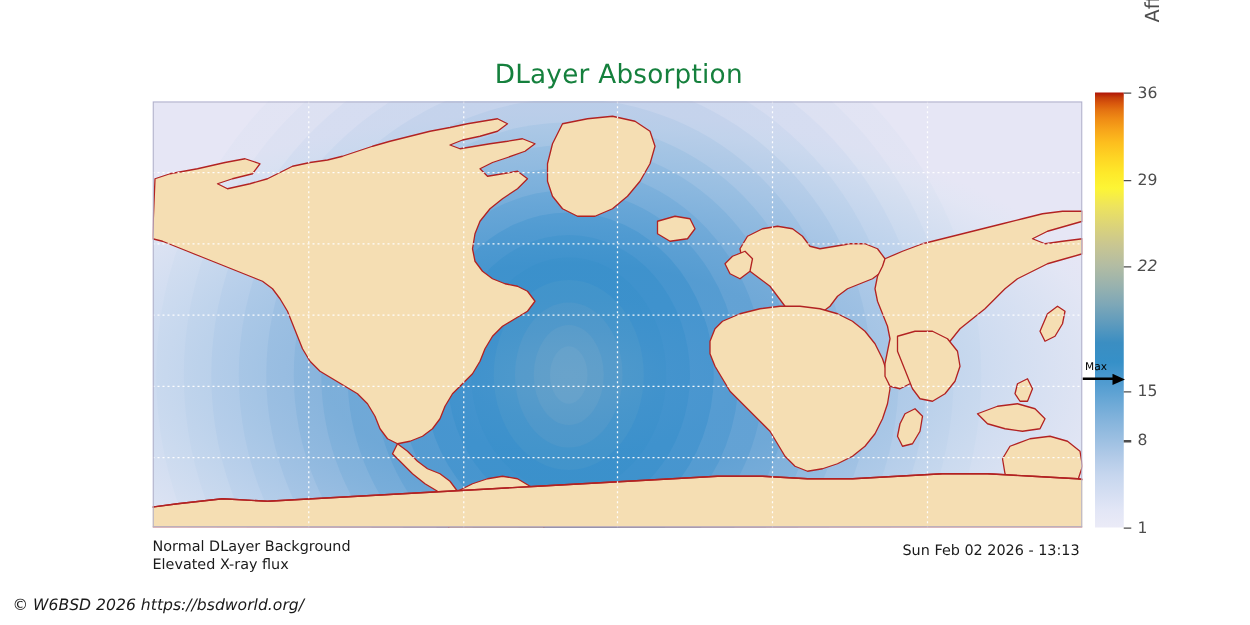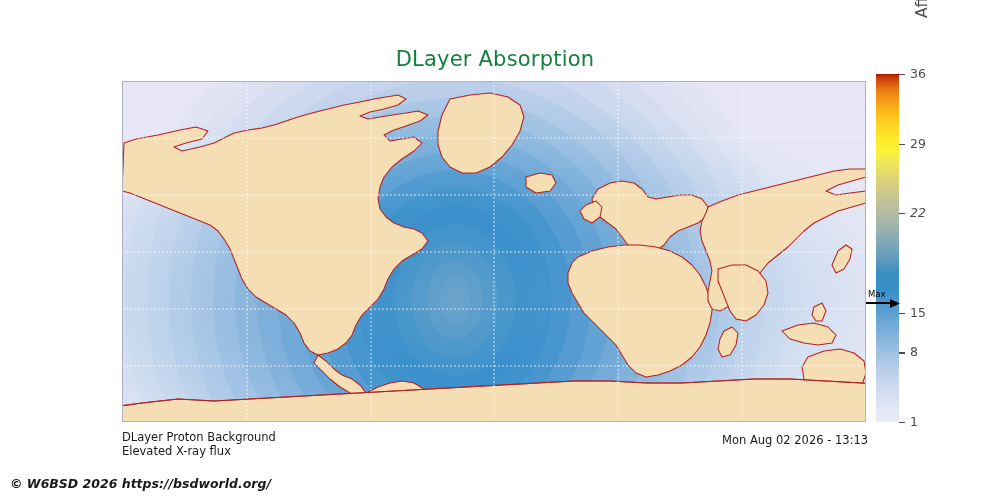--- a/index.html
+++ b/index.html
@@ -84,21 +84,21 @@
   }
   #note-line1 { left: 122px; top: 430px; }
   #note-line2 { left: 122px; top: 444px; }
   #timestamp  { left: 722px; top: 433px; }
 
   #copyright {
     position: absolute;
     left: 10px; top: 476px;
     font-size: 12.5px;
     font-style: italic;
-    font-weight: bold;
+    font-weight: normal;
     color: #1a1a1a;
     font-family: "DejaVu Sans", sans-serif;
   }
 </style>
 </head>
 <body>
 
 <div id="root">
 
   <div id="chart-title">DLayer Absorption</div>
@@ -309,18 +309,18 @@
   <div id="max-marker" style="top: 289.697px; text-align: center;">
     <span class="mx-label">Max</span>
     <svg width="36" height="11" viewBox="0 0 36 11" xmlns="http://www.w3.org/2000/svg">
       <line x1="0" y1="4" x2="26" y2="4" stroke="#000" stroke-width="2"></line>
       <polygon points="24,0 34,4.5 24,9" fill="#000"></polygon>
     </svg>
   </div>
 
   <div id="cbar-label">Affected Frequency (MHz)</div>
 
-  <div class="foot-note" id="note-line1">DLayer Proton Background</div>
+  <div class="foot-note" id="note-line1">Normal DLayer Background</div>
   <div class="foot-note" id="note-line2">Elevated X-ray flux</div>
-  <div class="foot-note" id="timestamp">Mon Aug 02 2026 - 13:13</div>
+  <div class="foot-note" id="timestamp">Sun Feb 02 2026 - 13:13</div>
   <div id="copyright">© W6BSD 2026 https://bsdworld.org/</div>
 
 </div>
 
 </body></html>

